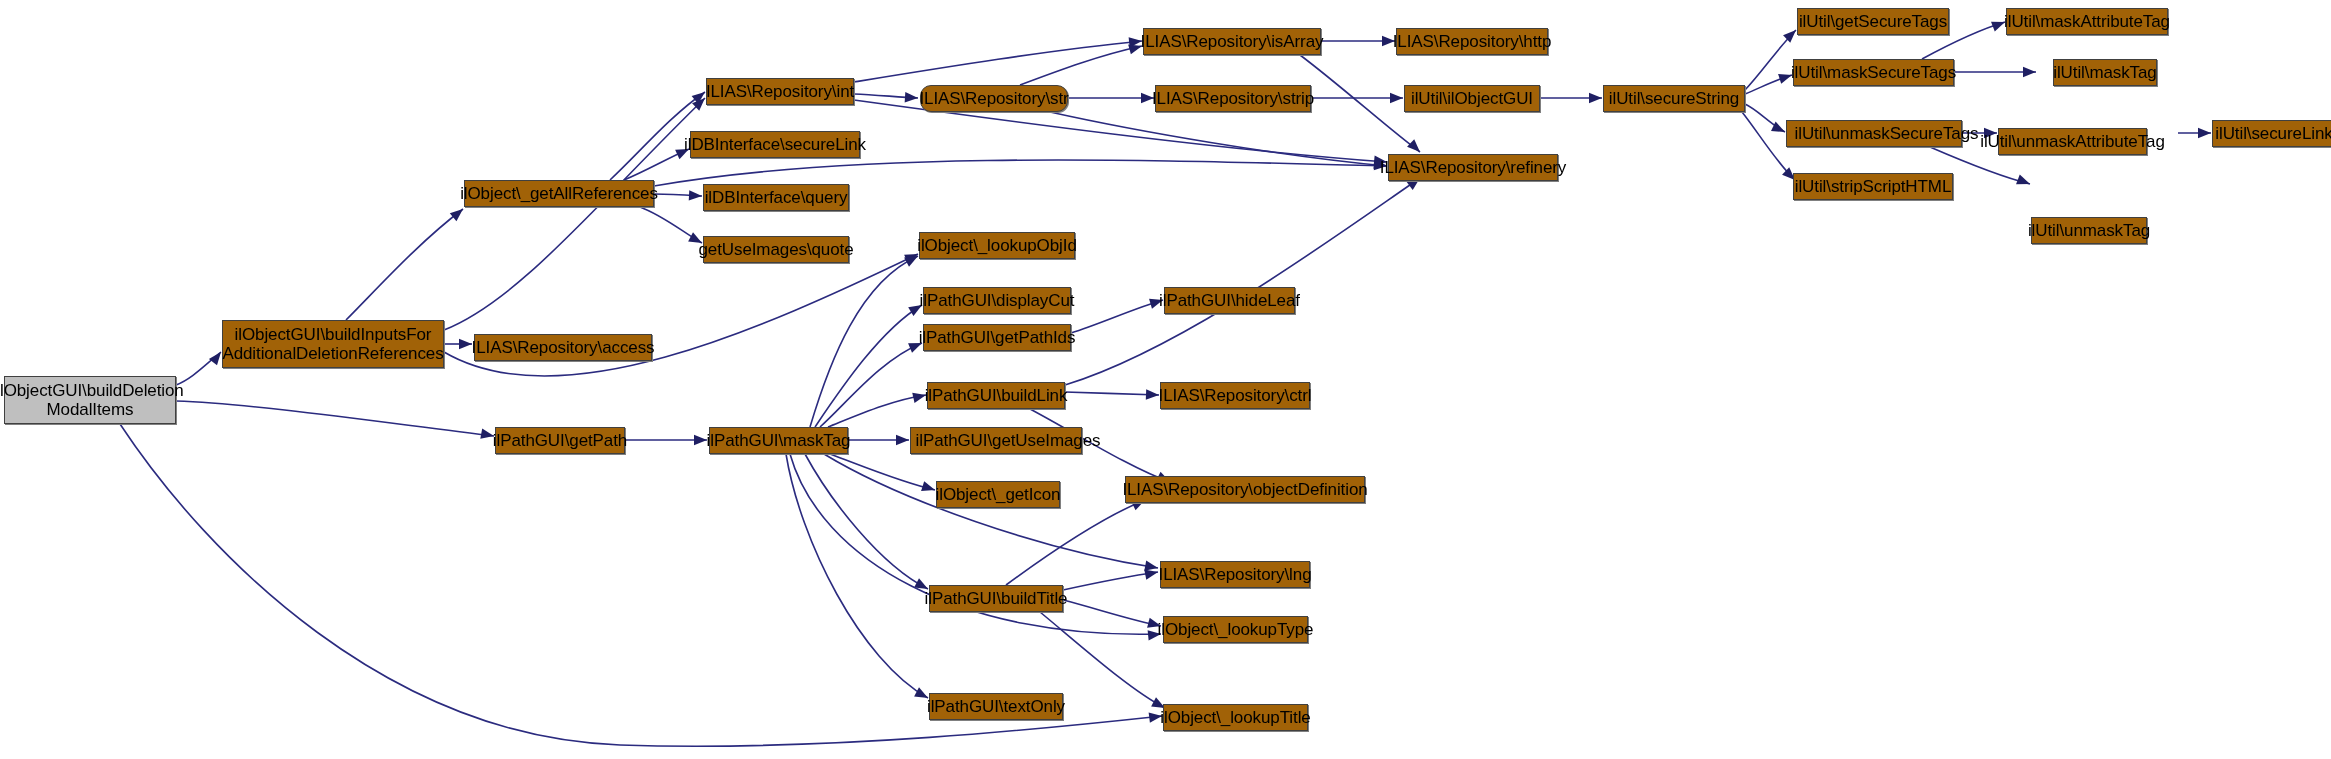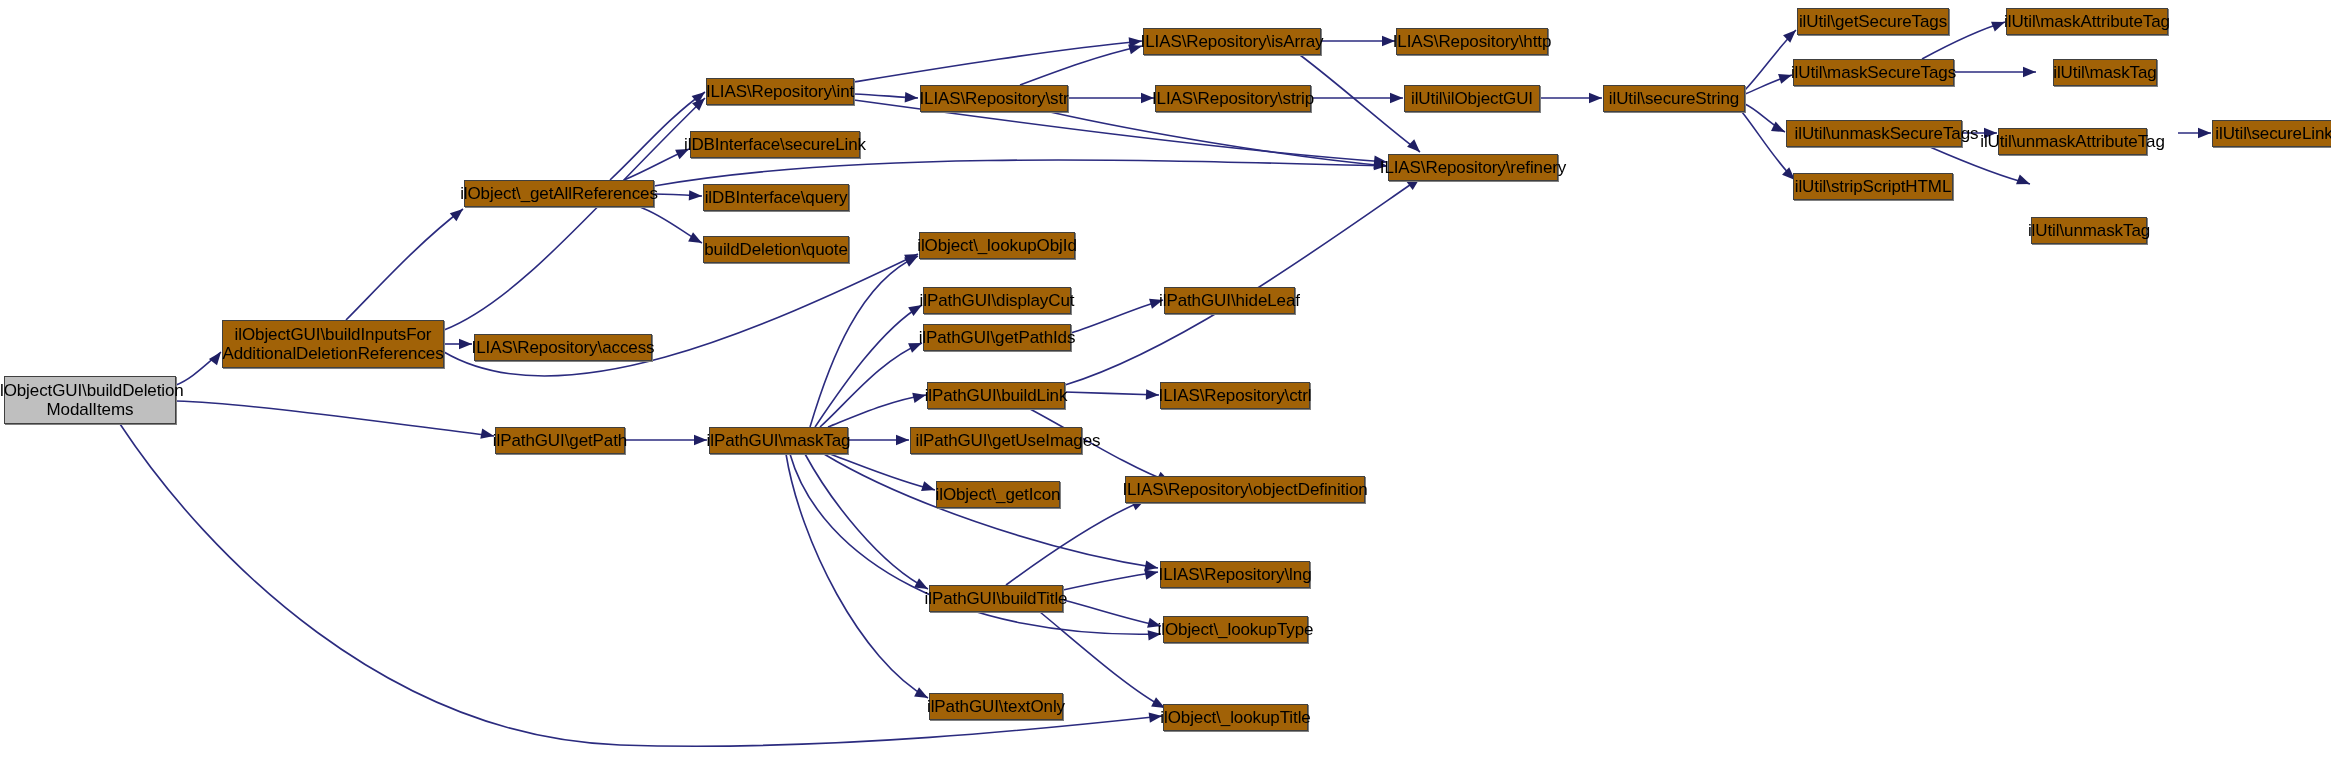--- a/index.html
+++ b/index.html
@@ -146,23 +146,23 @@
       <div class="node root" style="left: 4px; top: 376px; width: 172px; height: 48px;"><span>ilObjectGUI\buildDeletion
 ModalItems</span></div>
       <div class="node" style="left: 222px; top: 320px; width: 222px; height: 48px;"><span>ilObjectGUI\buildInputsFor
 AdditionalDeletionReferences</span></div>
       <div class="node" style="left: 464px; top: 180px; width: 190px; height: 27px;"><span>ilObject\_getAllReferences</span></div>
       <div class="node" style="left: 474px; top: 334px; width: 178px; height: 27px;"><span>ILIAS\Repository\access</span></div>
       <div class="node" style="left: 495px; top: 427px; width: 130px; height: 27px;"><span>ilPathGUI\getPath</span></div>
       <div class="node" style="left: 706px; top: 78px; width: 148px; height: 27px;"><span>ILIAS\Repository\int</span></div>
       <div class="node" style="left: 690px; top: 131px; width: 170px; height: 27px;"><span>ilDBInterface\secureLink</span></div>
       <div class="node" style="left: 703px; top: 184px; width: 146px; height: 27px;"><span>ilDBInterface\query</span></div>
-      <div class="node" style="left: 703px; top: 236px; width: 146px; height: 27px;"><span>buildDeletion\quote</span></div>
+      <div class="node" style="left: 703px; top: 236px; width: 146px; height: 27px;"><span>getUseImages\quote</span></div>
       <div class="node" style="left: 709px; top: 427px; width: 139px; height: 27px;"><span>ilPathGUI\maskTag</span></div>
-      <div class="node" style="left: 920px; top: 85px; width: 148px; height: 27px;"><span>ILIAS\Repository\str</span></div>
+      <div class="node" style="left: 920px; top: 85px; width: 148px; height: 27px; border-radius: 11px;"><span>ILIAS\Repository\str</span></div>
       <div class="node" style="left: 919px; top: 232px; width: 156px; height: 27px;"><span>ilObject\_lookupObjId</span></div>
       <div class="node" style="left: 923px; top: 287px; width: 148px; height: 27px;"><span>ilPathGUI\displayCut</span></div>
       <div class="node" style="left: 923px; top: 324px; width: 148px; height: 27px;"><span>ilPathGUI\getPathIds</span></div>
       <div class="node" style="left: 927px; top: 382px; width: 138px; height: 27px;"><span>ilPathGUI\buildLink</span></div>
       <div class="node" style="left: 910px; top: 427px; width: 172px; height: 27px; padding-left: 28px;"><span>ilPathGUI\getUseImages</span></div>
       <div class="node" style="left: 936px; top: 481px; width: 124px; height: 27px;"><span>ilObject\_getIcon</span></div>
       <div class="node" style="left: 929px; top: 585px; width: 134px; height: 27px;"><span>ilPathGUI\buildTitle</span></div>
       <div class="node" style="left: 929px; top: 693px; width: 134px; height: 27px;"><span>ilPathGUI\textOnly</span></div>
       <div class="node" style="left: 1155px; top: 85px; width: 156px; height: 27px;"><span>ILIAS\Repository\strip</span></div>
       <div class="node" style="left: 1143px; top: 28px; width: 178px; height: 27px;"><span>ILIAS\Repository\isArray</span></div>

